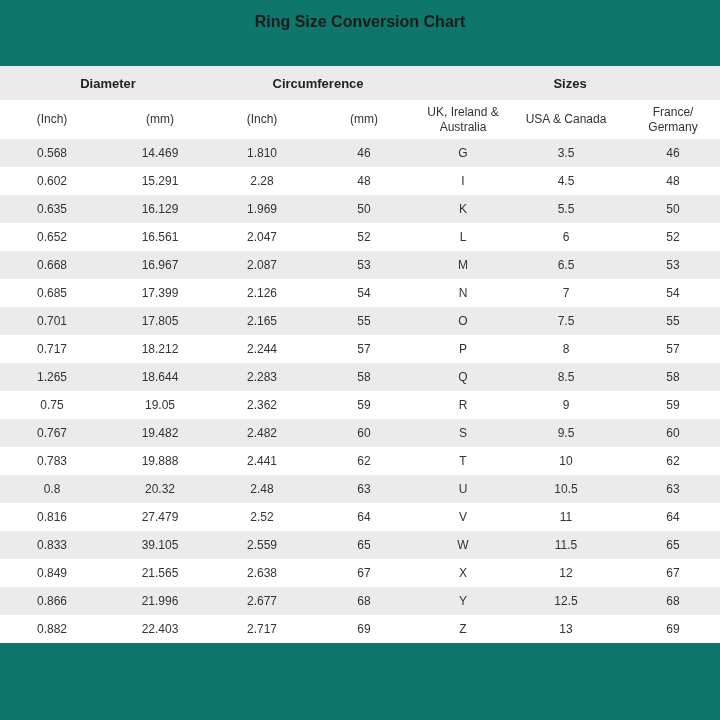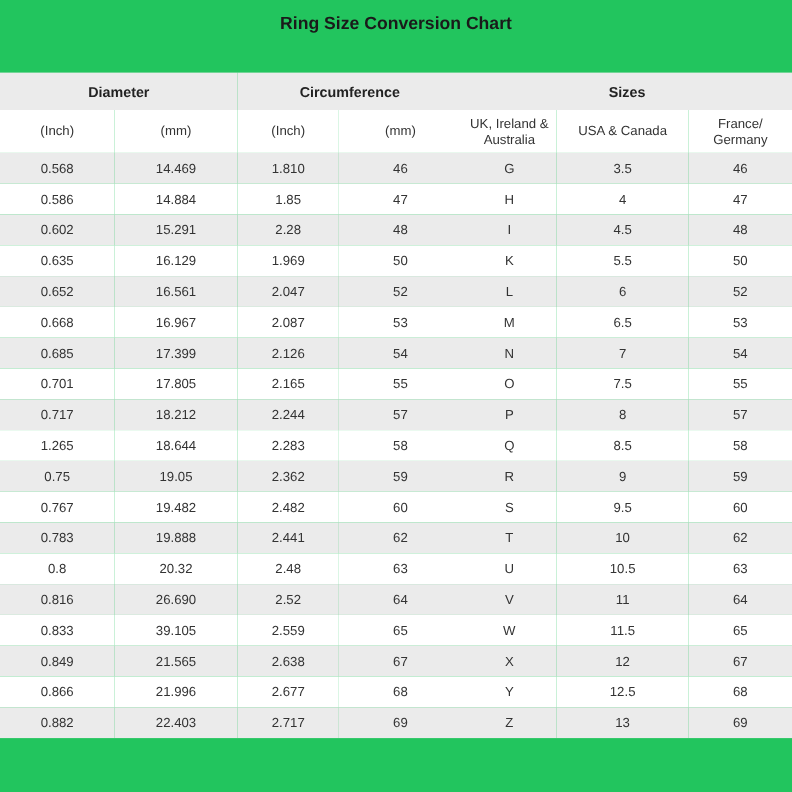--- a/index.html
+++ b/index.html
@@ -5,21 +5,21 @@
   html, body {
     margin: 0;
     padding: 0;
     background: #ffffff;
     font-family: "Liberation Sans", sans-serif;
     color: #333333;
   }
   .page {
     width: 720px;
     height: 720px;
-    background: #22c55e;
+    background: #0f766e;
     overflow: hidden;
   }
   .title {
     margin: 0;
     padding-top: 13px;
     height: 18px;
     line-height: 18px;
     text-align: center;
     font-size: 16px;
     font-weight: bold;
@@ -99,29 +99,20 @@
         <tr>
           <td>0.568</td>
           <td>14.469</td>
           <td>1.810</td>
           <td>46</td>
           <td>G</td>
           <td>3.5</td>
           <td>46</td>
         </tr>
         <tr>
-          <td>0.586</td>
-          <td>14.884</td>
-          <td>1.85</td>
-          <td>47</td>
-          <td>H</td>
-          <td>4</td>
-          <td>47</td>
-        </tr>
-        <tr>
           <td>0.602</td>
           <td>15.291</td>
           <td>2.28</td>
           <td>48</td>
           <td>I</td>
           <td>4.5</td>
           <td>48</td>
         </tr>
         <tr>
           <td>0.635</td>
@@ -217,21 +208,21 @@
           <td>0.8</td>
           <td>20.32</td>
           <td>2.48</td>
           <td>63</td>
           <td>U</td>
           <td>10.5</td>
           <td>63</td>
         </tr>
         <tr>
           <td>0.816</td>
-          <td>26.690</td>
+          <td>27.479</td>
           <td>2.52</td>
           <td>64</td>
           <td>V</td>
           <td>11</td>
           <td>64</td>
         </tr>
         <tr>
           <td>0.833</td>
           <td>39.105</td>
           <td>2.559</td>

